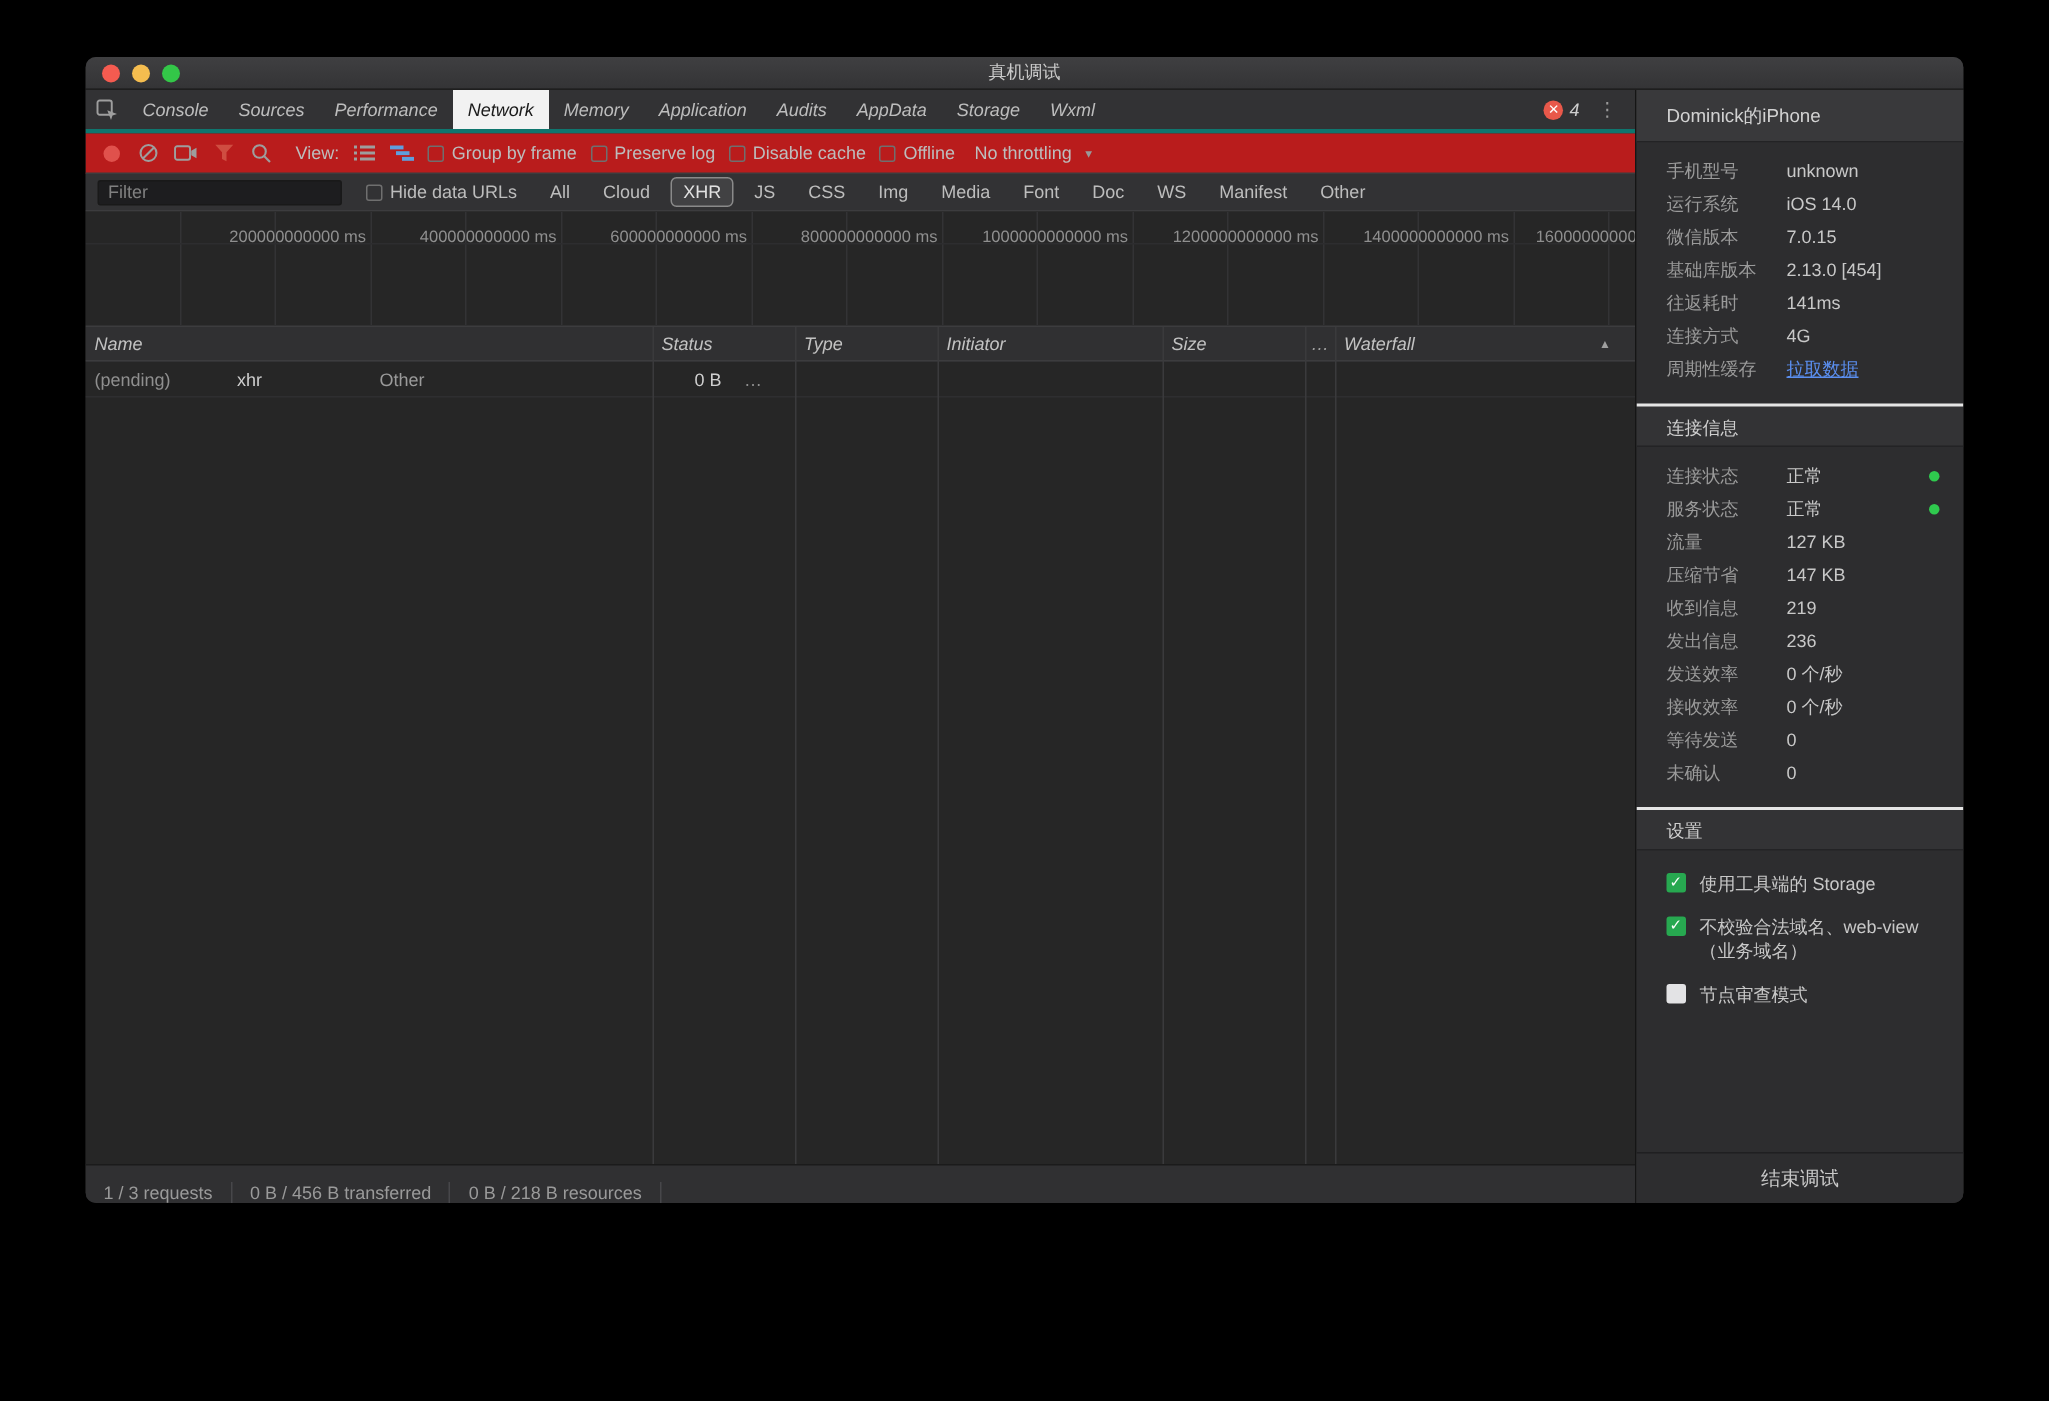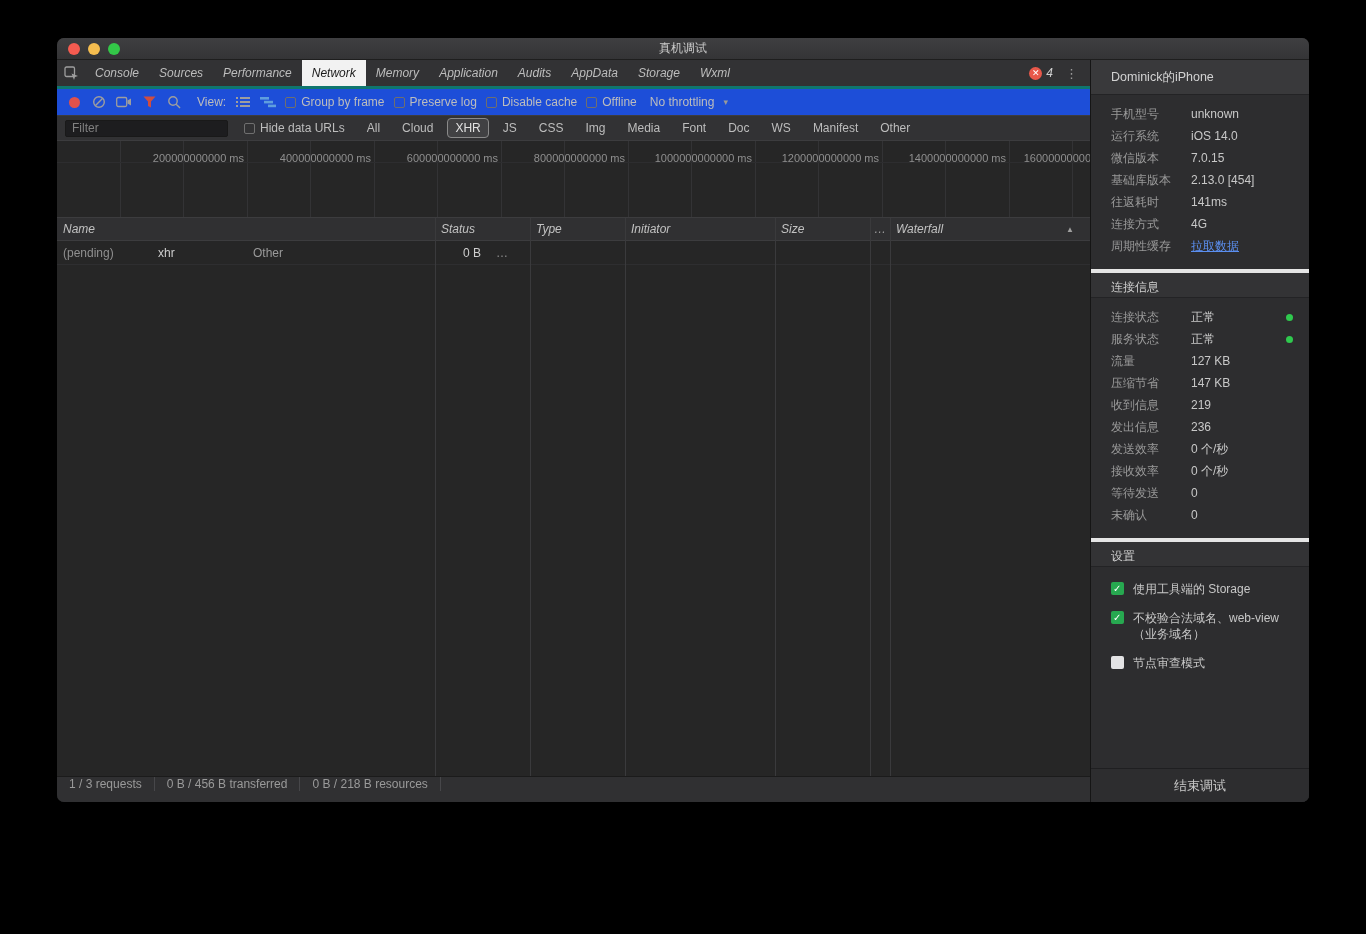--- a/index.html
+++ b/index.html
@@ -30,21 +30,21 @@
   .tab.active{background:#f2f2f2;color:#1a1a1a;}
   .tab-fill{flex:1;}
   .errwrap{display:flex;align-items:center;gap:4px;margin-right:8px;color:#cfcfcf;}
   .errdot{width:13px;height:13px;border-radius:50%;background:#e8584a;color:#fff;font-size:9px;line-height:13px;
     text-align:center;display:inline-block;}
   .errdot::after{content:"✕";}
   .kebab{color:#9a9a9a;margin:0 12px 0 4px;font-size:13px;}
   .kebab::after{content:"⋮";}
 
   
-  .toolbar{flex:0 0 27px;background:#1d4ed8;border-bottom:1px solid #3c3c3e;display:flex;align-items:center;
+  .toolbar{flex:0 0 27px;background:#b91c1c;border-bottom:1px solid #3c3c3e;display:flex;align-items:center;
     font-size:12px;color:#bdbdbd;padding-left:9px;gap:9px;}
   .ic{display:inline-flex;align-items:center;justify-content:center;width:16px;height:16px;flex:0 0 auto;}
   .rec{width:11px;height:11px;border-radius:50%;background:#e0514c;display:inline-block;}
   .vlbl{color:#bdbdbd;margin-left:6px;}
   .cb{display:inline-flex;align-items:center;gap:5px;white-space:nowrap;cursor:default;}
   .cbbox{width:11px;height:11px;border:1px solid #6f6f6f;border-radius:2px;background:transparent;
     display:inline-block;flex:0 0 11px;}
   .caret{font-size:9px;color:#9a9a9a;}
   .caret::after{content:"▾";}
   .throttle{white-space:nowrap;margin-left:4px;}
@@ -86,35 +86,35 @@
   .cell{padding-left:6px;overflow:hidden;white-space:nowrap;height:100%;display:flex;align-items:center;}
   .cell.c-name{width:378px;flex:0 0 378px;gap:7px;}
   .fileicon{width:12px;height:12px;background:#d8dadc;border-radius:2px;flex:0 0 12px;margin-left:3px;}
   .cell.c-status{width:95px;flex:0 0 95px;color:#8f8f8f;}
   .cell.c-type{width:95px;flex:0 0 95px;}
   .cell.c-init{width:150px;flex:0 0 150px;color:#9a9a9a;}
   .cell.c-size{width:95px;flex:0 0 95px;justify-content:flex-end;padding-right:11px;}
   .cell.c-more{width:20px;flex:0 0 20px;padding-left:0;justify-content:center;color:#8f8f8f;}
 
   
-  .statusbar{flex:0 0 26px;background:#303032;border-top:1px solid #1b1b1b;display:flex;align-items:flex-start;
+  .statusbar{flex:0 0 26px;background:#303032;border-top:1px solid #1b1b1b;display:flex;align-items:flex-end;
     font-size:12px;color:#9a9a9a;}
   .sb{padding:0 12px;border-right:1px solid #47474a;height:14px;display:flex;align-items:center;white-space:nowrap;}
 
   
   .rheader{flex:0 0 35px;background:#39393b;border-bottom:1px solid #232325;display:flex;align-items:center;
     padding-left:20px;font-size:12.5px;color:#d2d2d2;}
   .rcontent{flex:1;overflow:hidden;}
   .rlist{padding-top:8px;}
   .irow{height:22px;display:flex;align-items:center;padding:0 20px;font-size:12px;position:relative;}
   .ilabel{width:80px;flex:0 0 80px;color:#9a9a9a;white-space:nowrap;}
   .ivalue{color:#c8c8c8;white-space:nowrap;}
   .ivalue.link{color:#5b8ff0;text-decoration:underline;cursor:pointer;}
   .dot{position:absolute;right:16px;top:8px;width:7px;height:7px;border-radius:50%;background:#2fc94e;}
-  .sechead{height:29px;line-height:28px;background:#333335;border-top:4px solid #e5e5e5;border-bottom:1px solid #232325;
+  .sechead{height:29px;line-height:28px;background:#333335;border-top:2px solid #e5e5e5;border-bottom:1px solid #232325;
     padding-left:20px;color:#cfcfcf;font-size:12px;margin-top:12px;}
   .setlist{padding:14px 20px 0;}
   .setrow{display:flex;gap:9px;margin-bottom:13px;font-size:12px;color:#c8c8c8;line-height:16px;align-items:flex-start;cursor:default;}
   .chk{width:13px;height:13px;border-radius:2px;flex:0 0 13px;margin-top:1px;position:relative;}
   .chk.on{background:#27a850;}
   .chk.on::after{content:"✓";position:absolute;left:2px;top:-1px;color:#fff;font-size:10px;}
   .chk.off{background:#e3e3e5;}
   .rfooter{flex:0 0 34px;border-top:1px solid #1f1f21;display:flex;align-items:center;justify-content:center;
     color:#c9c9c9;font-size:13px;cursor:pointer;background:#2d2d2f;}
 </style>

